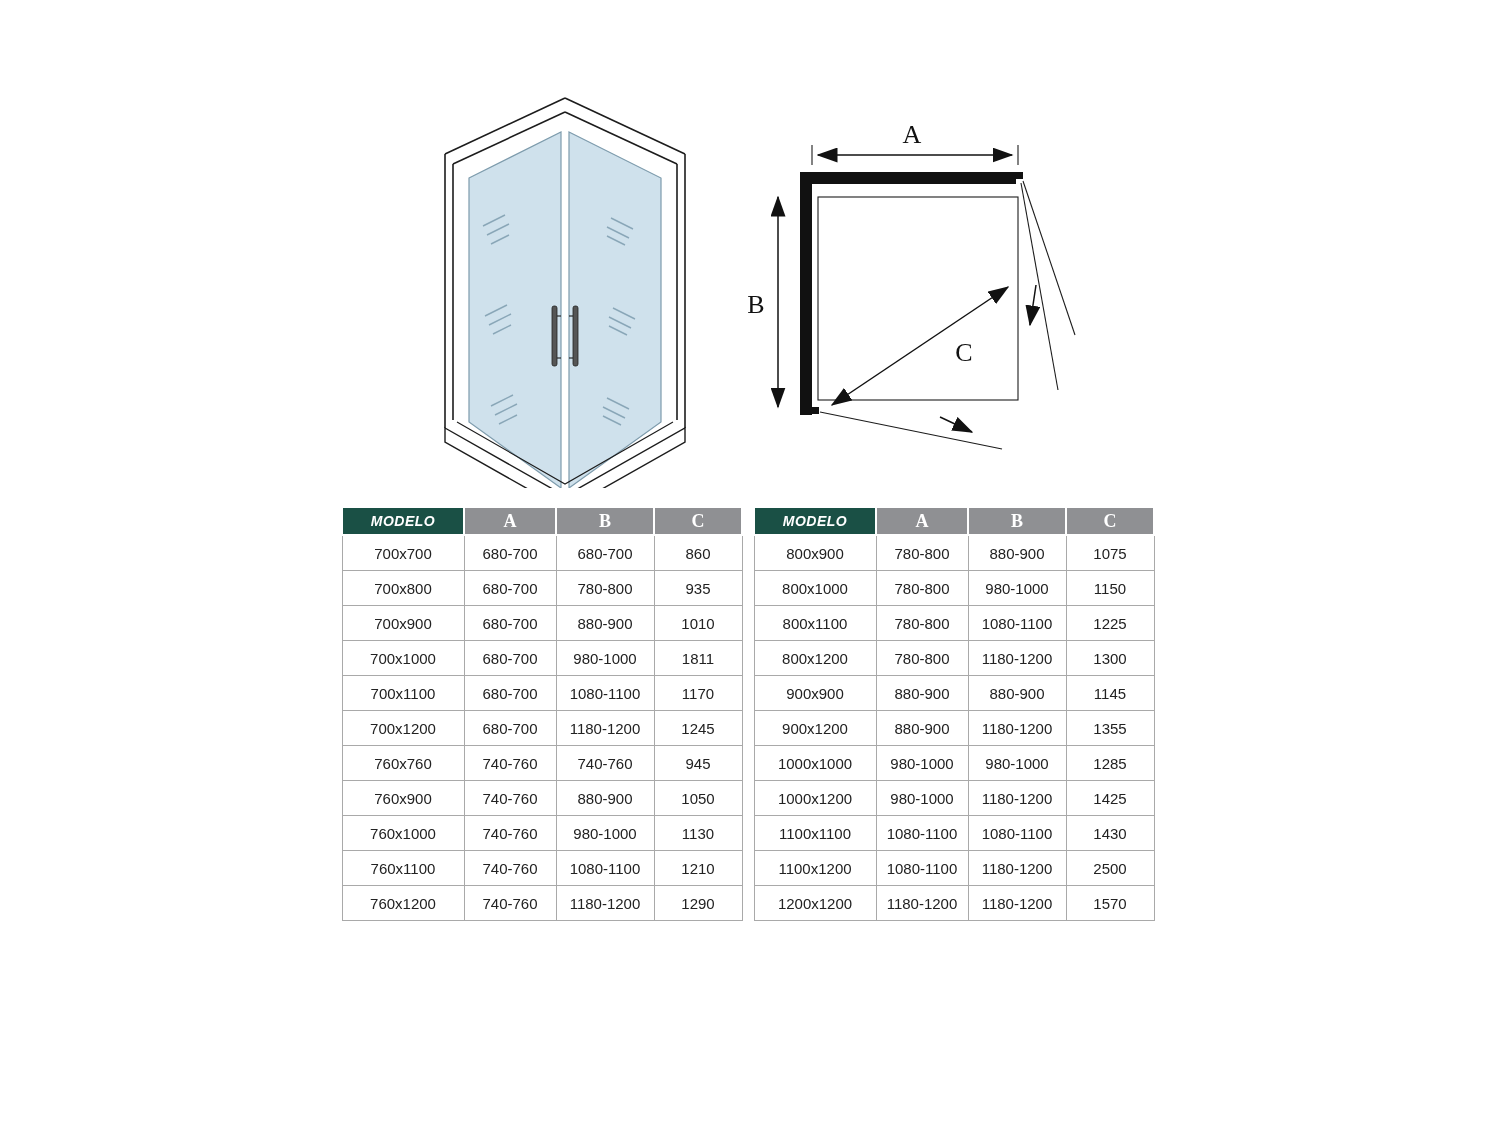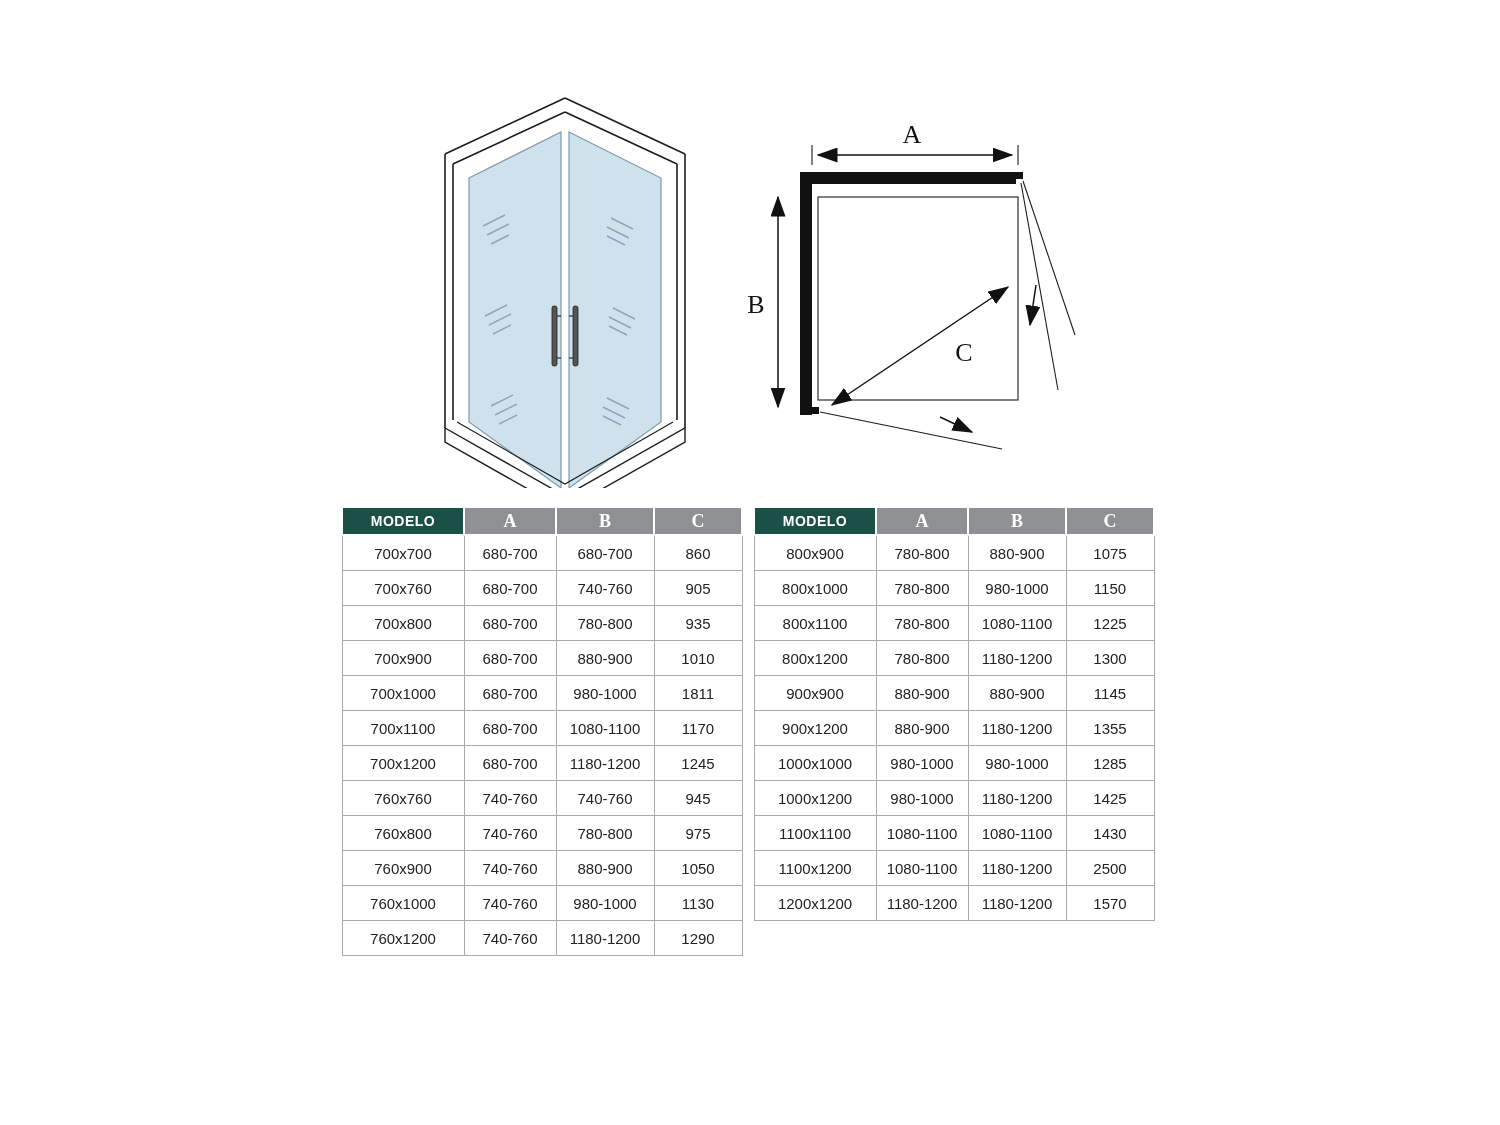--- a/index.html
+++ b/index.html
@@ -4,21 +4,21 @@
 <style>
   html,body{margin:0;padding:0;background:#fff;}
   .canvas{position:relative;width:1500px;height:1125px;background:#fff;overflow:hidden;
           font-family:"Liberation Sans",sans-serif;}
   .diagram{position:absolute;}
   
   table.dim-table{position:absolute;border-collapse:collapse;table-layout:fixed;background:#fff;}
   table.dim-table td{border:1px solid var(--table-border,#a9a9a9);height:34px;padding:0;
     text-align:center;vertical-align:middle;font-size:15px;color:#222;overflow:hidden;}
   table.dim-table th{height:26px;padding:0;text-align:center;vertical-align:middle;border:2px solid #fff;}
-  th.modelo{background:var(--modelo-bg,#1a5045);color:#fff;font-size:14px;font-weight:bold;letter-spacing:.5px;}
+  th.modelo{background:var(--modelo-bg,#1a5045);color:#fff;font-size:14px;font-weight:bold;letter-spacing:.5px;font-style:italic;}
   th.abc{background:var(--abc-bg,#8f9093);color:#fff;font-family:"Liberation Serif",serif;
     font-size:18px;font-weight:bold;}
   
   .frame-line{stroke:var(--line-color,#1c1c1c);stroke-width:1.6;fill:none;}
   .thin-line{stroke:var(--line-color,#1c1c1c);stroke-width:1.1;fill:none;}
   .glass{fill:var(--glass-fill,#cfe1ec);stroke:var(--glass-stroke,#7d9bac);stroke-width:1.2;}
   .shine{stroke:#8aa7b8;stroke-width:1.4;fill:none;}
   .wall{fill:#111;stroke:none;}
   .dim-line{stroke:#111;stroke-width:1.5;fill:none;}
   .dim-label{font-family:"Liberation Serif",serif;font-size:26px;fill:#111;}
@@ -111,26 +111,20 @@
       </tr>
     </thead>
     <tbody>
         <tr>
           <td>700x700</td>
           <td>680-700</td>
           <td>680-700</td>
           <td>860</td>
         </tr>
         <tr>
-          <td>700x760</td>
-          <td>680-700</td>
-          <td>740-760</td>
-          <td>905</td>
-        </tr>
-        <tr>
           <td>700x800</td>
           <td>680-700</td>
           <td>780-800</td>
           <td>935</td>
         </tr>
         <tr>
           <td>700x900</td>
           <td>680-700</td>
           <td>880-900</td>
           <td>1010</td>
@@ -153,36 +147,36 @@
           <td>1180-1200</td>
           <td>1245</td>
         </tr>
         <tr>
           <td>760x760</td>
           <td>740-760</td>
           <td>740-760</td>
           <td>945</td>
         </tr>
         <tr>
-          <td>760x800</td>
-          <td>740-760</td>
-          <td>780-800</td>
-          <td>975</td>
-        </tr>
-        <tr>
           <td>760x900</td>
           <td>740-760</td>
           <td>880-900</td>
           <td>1050</td>
         </tr>
         <tr>
           <td>760x1000</td>
           <td>740-760</td>
           <td>980-1000</td>
           <td>1130</td>
+        </tr>
+        <tr>
+          <td>760x1100</td>
+          <td>740-760</td>
+          <td>1080-1100</td>
+          <td>1210</td>
         </tr>
         <tr>
           <td>760x1200</td>
           <td>740-760</td>
           <td>1180-1200</td>
           <td>1290</td>
         </tr>
       </tbody>
   </table>
 

